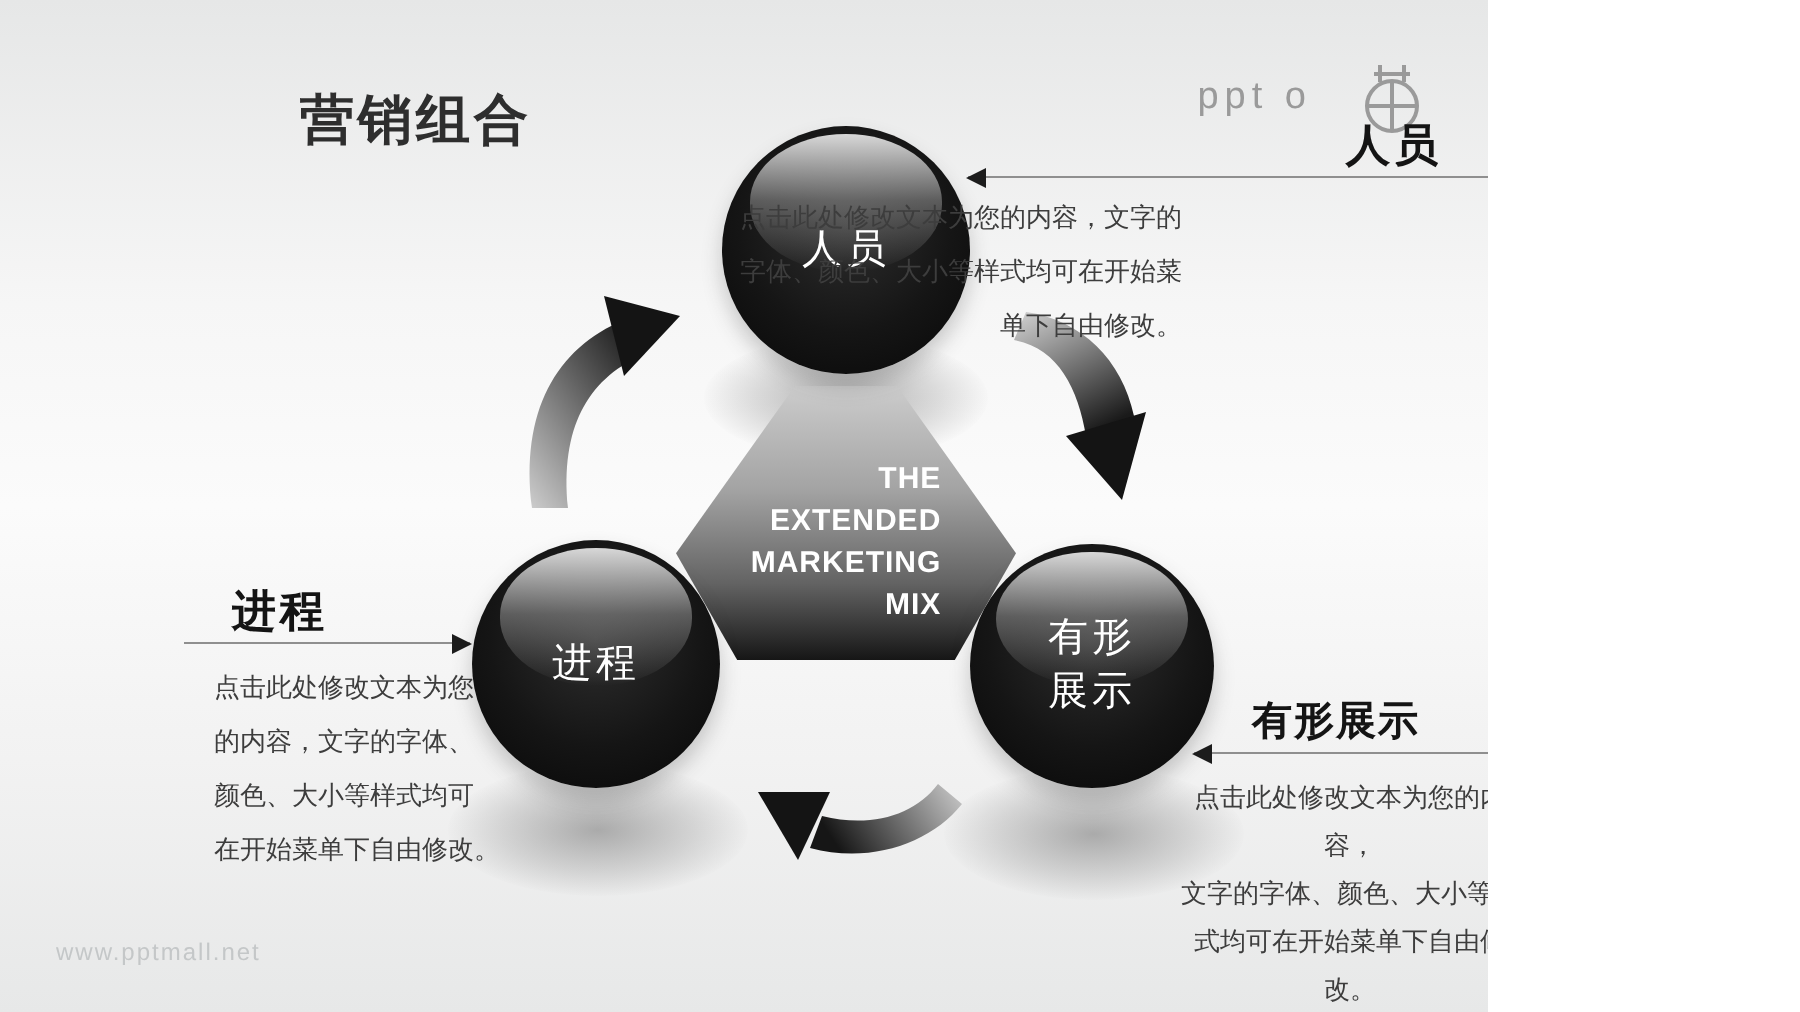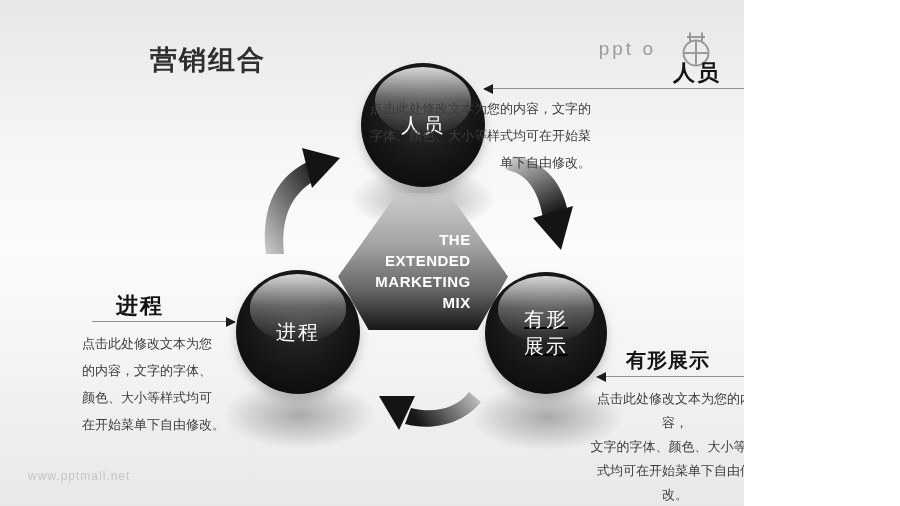--- a/index.html
+++ b/index.html
@@ -33,21 +33,21 @@
   
   .sphere { position:absolute; border-radius:50%; z-index:3;
     background:radial-gradient(circle at 50% 40%, #2e2e2e 0%, #151515 55%, #070707 100%);
     display:flex; align-items:center; justify-content:center;
     box-shadow:0 6px 10px rgba(60,60,60,.25); }
   .sphere::before { content:""; position:absolute; left:11%; top:3.5%; width:78%; height:55%;
     border-radius:50%;
     background:linear-gradient(180deg, rgba(226,226,226,.95) 0%, rgba(150,150,150,.55) 48%, rgba(70,70,70,0) 100%); }
   .sphere-top   { left:361px; top:63px;  width:124px; height:124px; }
   .sphere-left  { left:236px; top:270px; width:124px; height:124px; }
-  .sphere-right { left:485px; top:272px; width:122px; height:122px;text-decoration:underline; }
+  .sphere-right { left:485px; top:272px; width:122px; height:122px; }
   .sphere-label { position:relative; color:#ffffff; font-size:20px; letter-spacing:2px;
     white-space:pre-line; text-align:center; line-height:27px; }
   
   .rot-arrow { position:absolute; z-index:2; }
   .arrow-tl { left:252px; top:142px; width:100px; height:115px; }
   .arrow-tr { left:497px; top:146px; width:100px; height:110px; }
   .arrow-b  { left:373px; top:388px; width:115px; height:60px; }
   
   .connector { position:absolute; border-top:1px solid #8f8f8f; z-index:4; }
   .conn-people   { left:484px; top:88px;  width:262px; }
@@ -57,21 +57,21 @@
     border-top:5px solid transparent; border-bottom:5px solid transparent; }
   .ah-left  { left:-1px;  border-right:10px solid #1c1c1c; }
   .ah-right { right:-1px; border-left:10px solid #1c1c1c; }
   
   .callout-heading { position:absolute; font-weight:bold; color:#141414; z-index:4; }
   .hd-people   { left:673px; top:58px;  font-size:22px; letter-spacing:2px; }
   .hd-process  { left:116px; top:291px; font-size:22px; letter-spacing:2px; }
   .hd-evidence { left:626px; top:347px; font-size:20px; letter-spacing:1px;text-align:center; }
   .callout-body { position:absolute; font-size:13px; color:#3d3d3d; white-space:pre-line; z-index:4; }
   .bd-people   { right:153px; top:95px;  width:240px; text-align:right; line-height:27px; }
-  .bd-process  { left:82px;  top:330px; width:160px; text-align:left;  line-height:27px; }
+  .bd-process  { left:107px;  top:330px; width:160px; text-align:left;  line-height:27px; }
   .bd-evidence { left:585px; top:387px; width:180px; text-align:center;  line-height:24px; }
   
   .watermark { position:absolute; left:28px; top:469px; font-size:12px; color:#c4c7c8; letter-spacing:1px; z-index:4; }
 </style>
 </head>
 <body>
 
 <div class="slide">
 
   <div class="title">营销组合</div>

